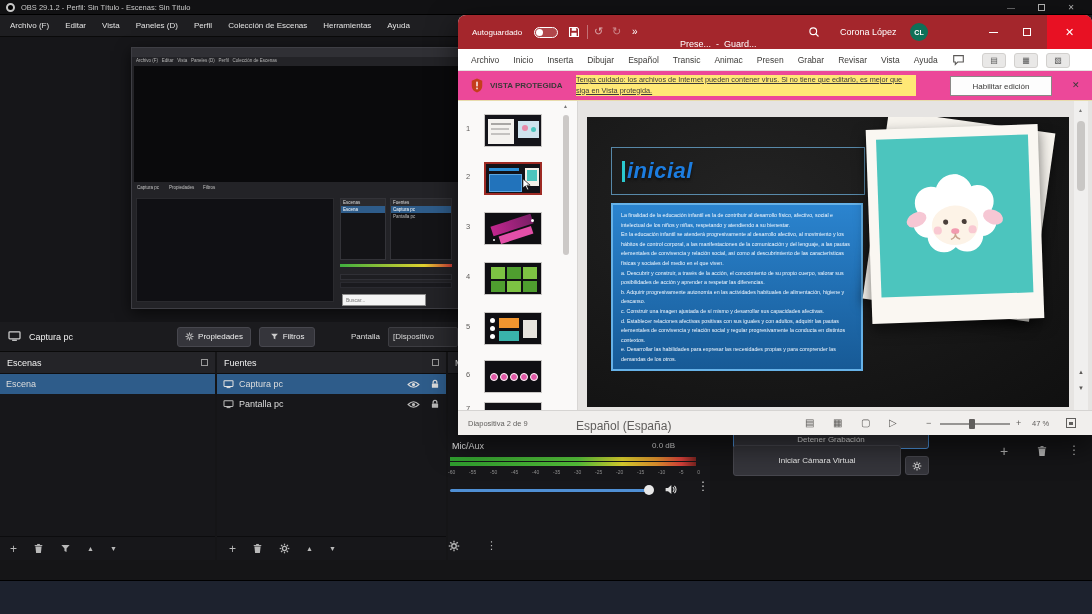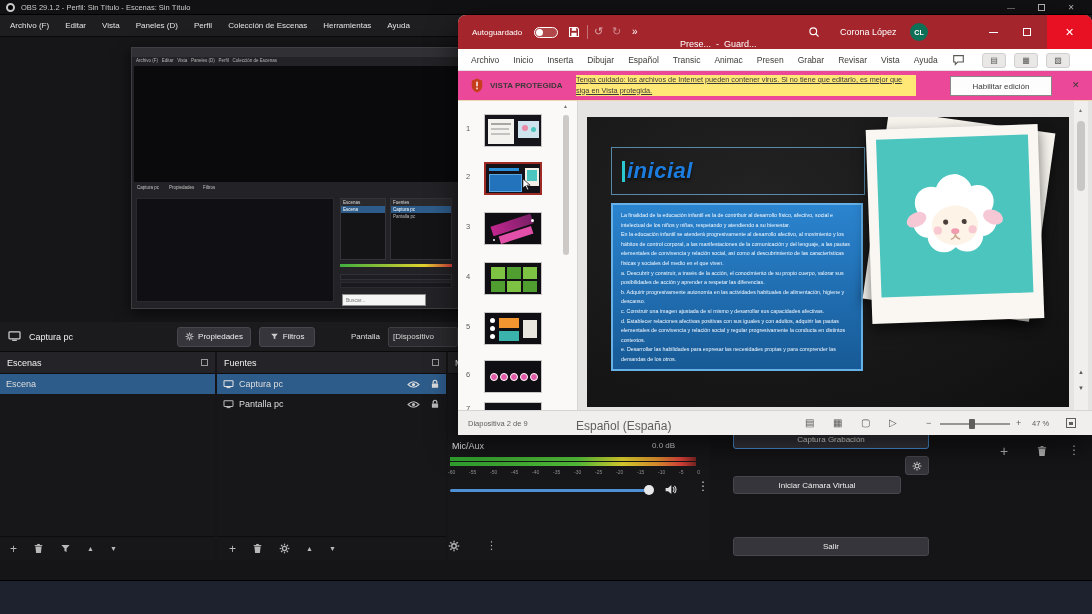--- a/index.html
+++ b/index.html
@@ -282,44 +282,41 @@
             <line x1="3" y1="3" x2="4.8" y2="4.8"></line>
             <line x1="11.2" y1="11.2" x2="13" y2="13"></line>
             <line x1="13" y1="3" x2="11.2" y2="4.8"></line>
             <line x1="4.8" y1="11.2" x2="3" y2="13"></line>
           </g>
         </svg>
       </span>
     <span class="a" style="left:486px;top:539px;font-size:11px;color:#b9b9b9">⋮</span>
 
     <div class="a obs-btn" style="left:733px;top:430px;width:196px;height:19px;border:1px solid #4a90d9">
-      <span>Captura Grabación</span>
-    </div>
-    <div class="a obs-btn" style="left:733px;top:476px;width:168px;height:18px">
+      <span>Detener Grabación</span>
+    </div>
+    <div class="a obs-btn" style="left:733px;top:445px;width:168px;height:31px">
       <span>Iniciar Cámara Virtual</span>
     </div>
     <div class="a obs-btn" style="left:905px;top:456px;width:24px;height:19px">
       <span>
           <svg width="10" height="10" viewBox="0 0 16 16">
             <circle cx="8" cy="8" r="3" fill="none" stroke="#ccc" stroke-width="1.8"></circle>
             <g stroke="#ccc" stroke-width="1.8">
               <line x1="8" y1="1" x2="8" y2="3.4"></line>
               <line x1="8" y1="12.6" x2="8" y2="15"></line>
               <line x1="1" y1="8" x2="3.4" y2="8"></line>
               <line x1="12.6" y1="8" x2="15" y2="8"></line>
               <line x1="3" y1="3" x2="4.8" y2="4.8"></line>
               <line x1="11.2" y1="11.2" x2="13" y2="13"></line>
               <line x1="13" y1="3" x2="11.2" y2="4.8"></line>
               <line x1="4.8" y1="11.2" x2="3" y2="13"></line>
             </g>
           </svg>
         </span>
-    </div>
-    <div class="a obs-btn" style="left:733px;top:537px;width:196px;height:19px">
-      <span>Salir</span>
     </div>
 
     <span class="a gico" style="left:1000px;top:443px;font-size:14px">+</span>
     <span class="a" style="left:1036px;top:445px">
         <svg width="12" height="12" viewBox="0 0 16 16">
           <path d="M3.5 5 h9 l-1 9.5 h-7 Z" fill="#b9b9b9"></path>
           <rect x="2.5" y="3" width="11" height="1.5" fill="#b9b9b9"></rect>
           <rect x="6" y="1.4" width="4" height="1.5" fill="#b9b9b9"></rect>
         </svg>
       </span>

